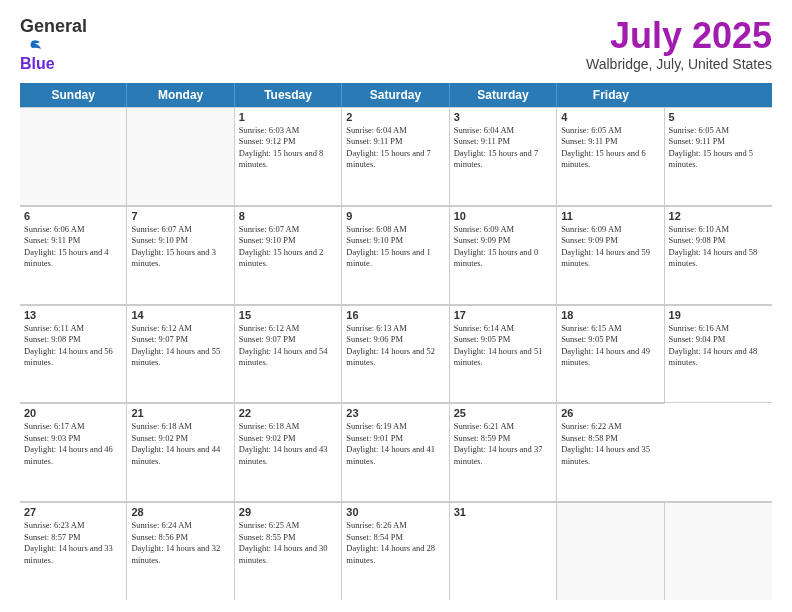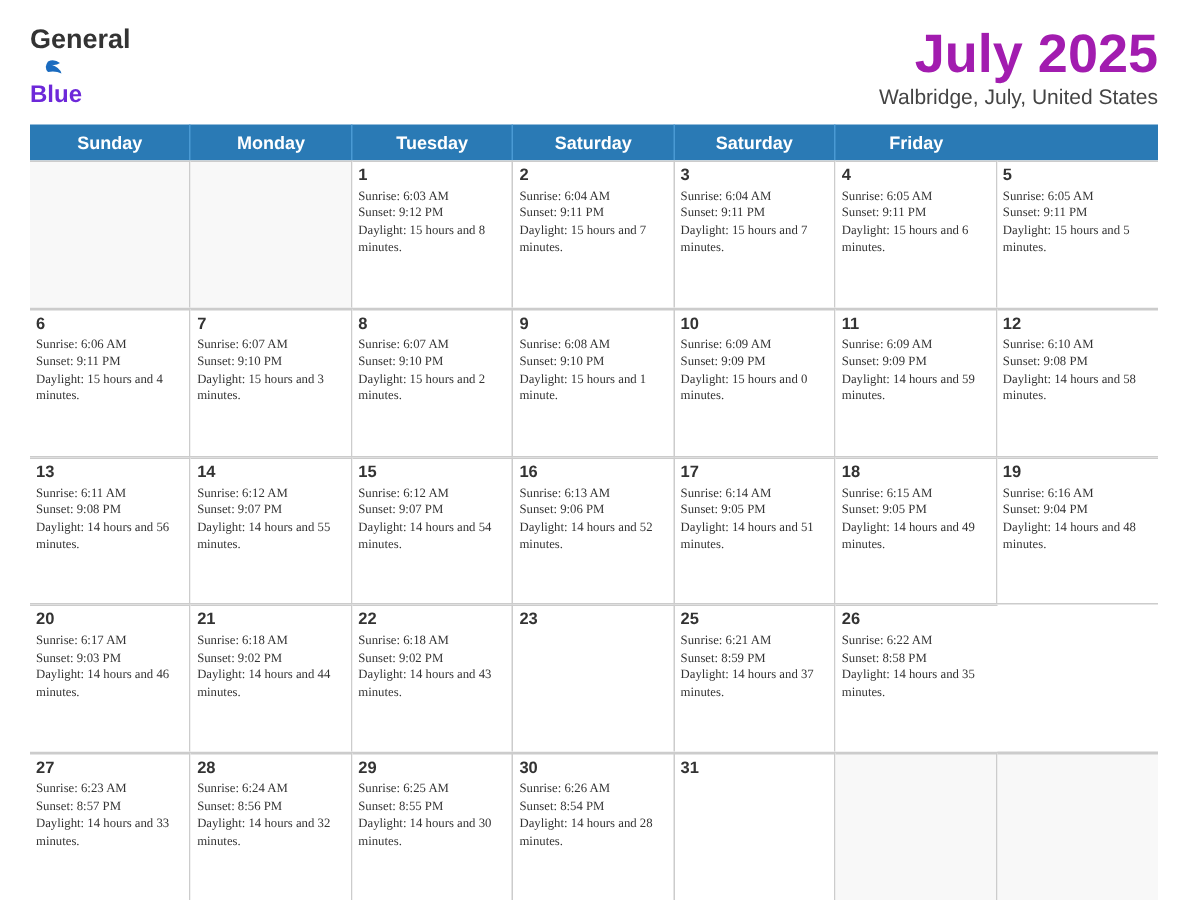--- a/index.html
+++ b/index.html
@@ -223,20 +223,21 @@
           <div class="cal-cell">
             <span class="day-num">21</span>
             <div class="cell-text">Sunrise: 6:18 AM<br>Sunset: 9:02 PM<br>Daylight: 14 hours and 44 minutes.</div>
           </div>
           <div class="cal-cell">
             <span class="day-num">22</span>
             <div class="cell-text">Sunrise: 6:18 AM<br>Sunset: 9:02 PM<br>Daylight: 14 hours and 43 minutes.</div>
           </div>
           <div class="cal-cell">
             <span class="day-num">23</span>
+            <div class="cell-text">Sunrise: 6:19 AM<br>Sunset: 9:01 PM<br>Daylight: 14 hours and 41 minutes.</div>
           </div>
           <div class="cal-cell">
             <span class="day-num">25</span>
             <div class="cell-text">Sunrise: 6:21 AM<br>Sunset: 8:59 PM<br>Daylight: 14 hours and 37 minutes.</div>
           </div>
           <div class="cal-cell">
             <span class="day-num">26</span>
             <div class="cell-text">Sunrise: 6:22 AM<br>Sunset: 8:58 PM<br>Daylight: 14 hours and 35 minutes.</div>
           </div>
         </div>

